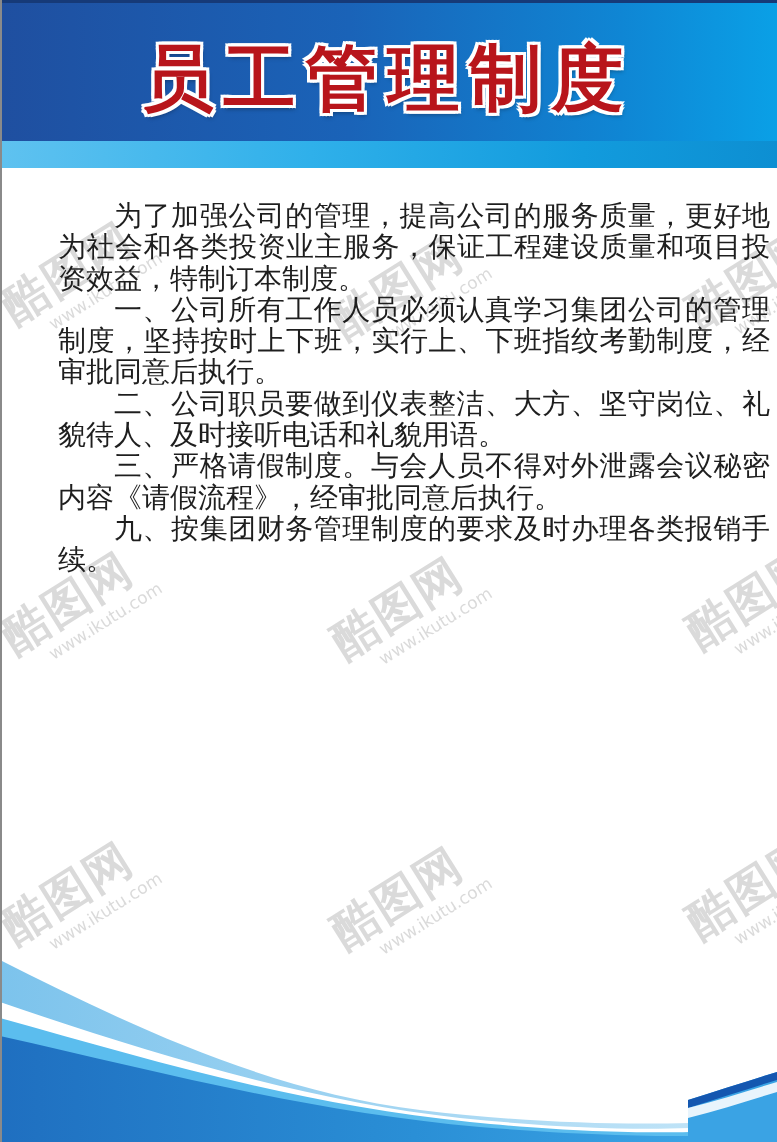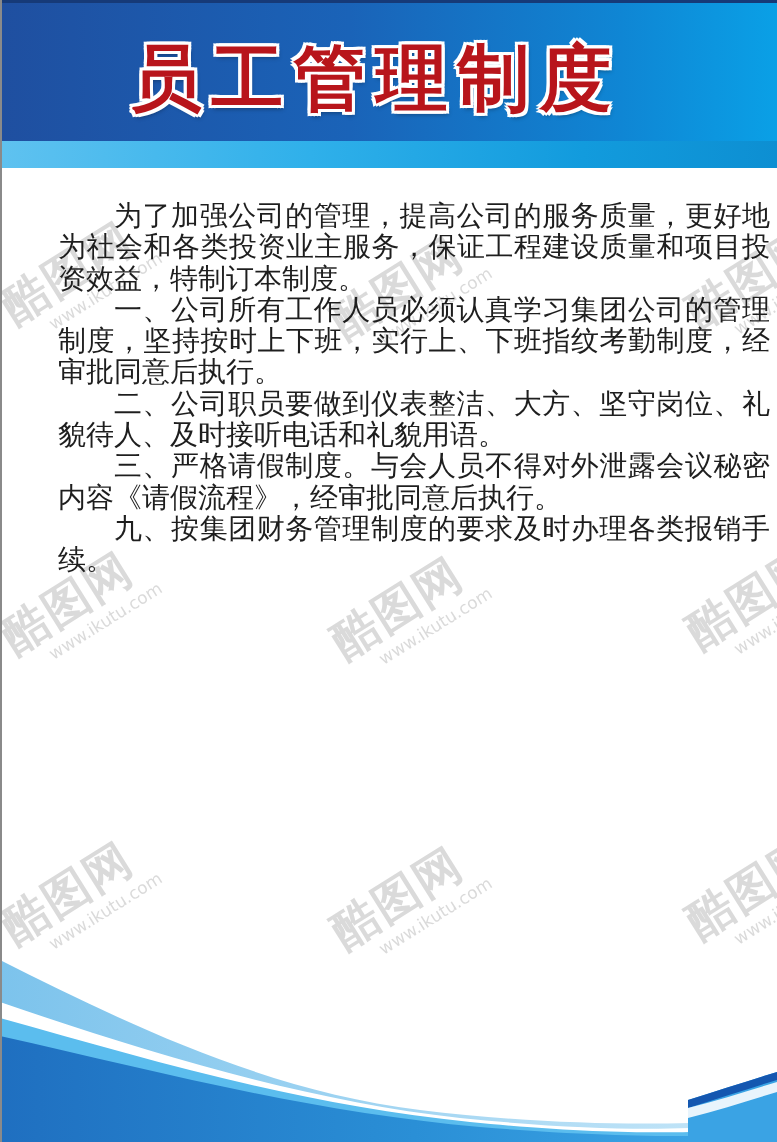--- a/index.html
+++ b/index.html
@@ -13,21 +13,21 @@
     position: absolute; left: 0; top: 0; width: 777px; height: 141px;
     background: linear-gradient(90deg, #1f4fa0 0%, #1a63b8 45%, #0f86d4 80%, #0aa0e6 100%);
     border-top: 3px solid #163a78;
     box-sizing: border-box;
   }
   .header-stripe {
     position: absolute; left: 0; top: 141px; width: 777px; height: 27px;
     background: linear-gradient(90deg, #5fc2f0 0%, #2fb0ea 40%, #129bdd 75%, #0d8fd2 100%);
   }
   .title {
-    position: absolute; left: 0; top: 30px; width: 713px; text-align: center;
+    position: absolute; left: 12px; top: 30px; width: 713px; text-align: center;
     font-family: "DejaVu Sans", sans-serif; font-weight: bold;
     font-size: 72px; letter-spacing: 10px; line-height: 90px;
     color: #b8151b;
     padding-left: 38px; box-sizing: border-box;
     text-shadow:
       -3px -3px 0 #fff, 3px -3px 0 #fff, -3px 3px 0 #fff, 3px 3px 0 #fff,
       0 -3px 0 #fff, 0 3px 0 #fff, -3px 0 0 #fff, 3px 0 0 #fff,
       2px 4px 4px rgba(0,0,0,0.35);
   }
   .content {

